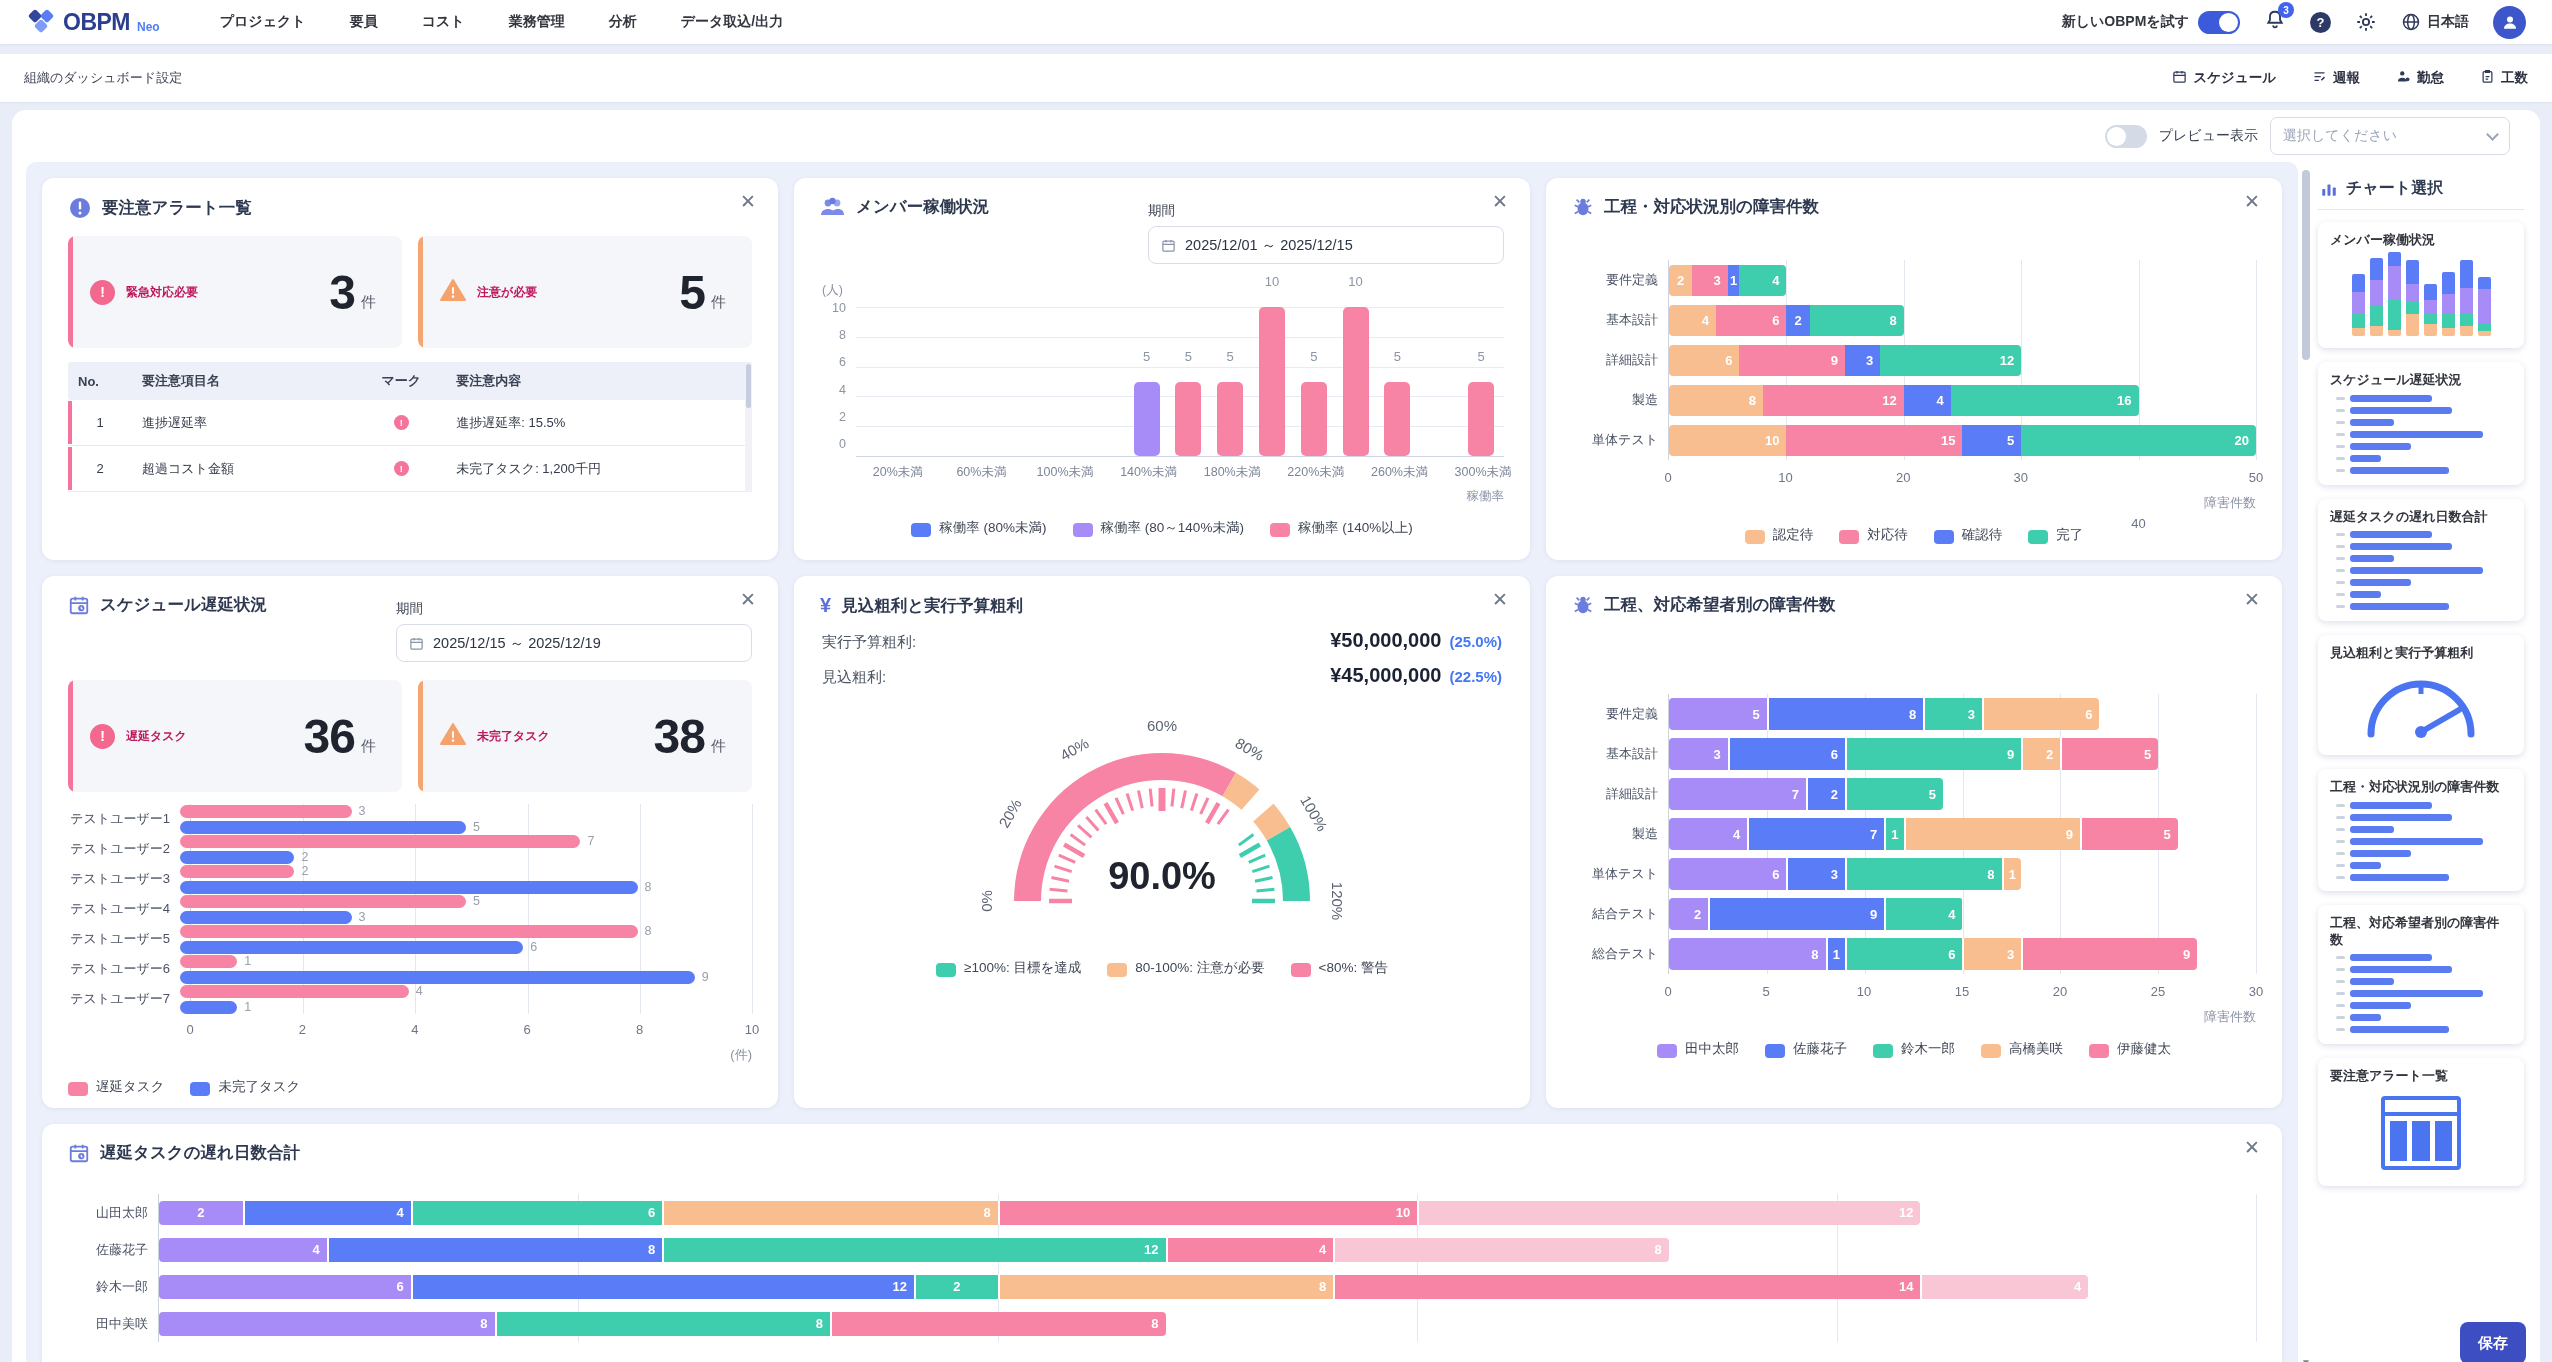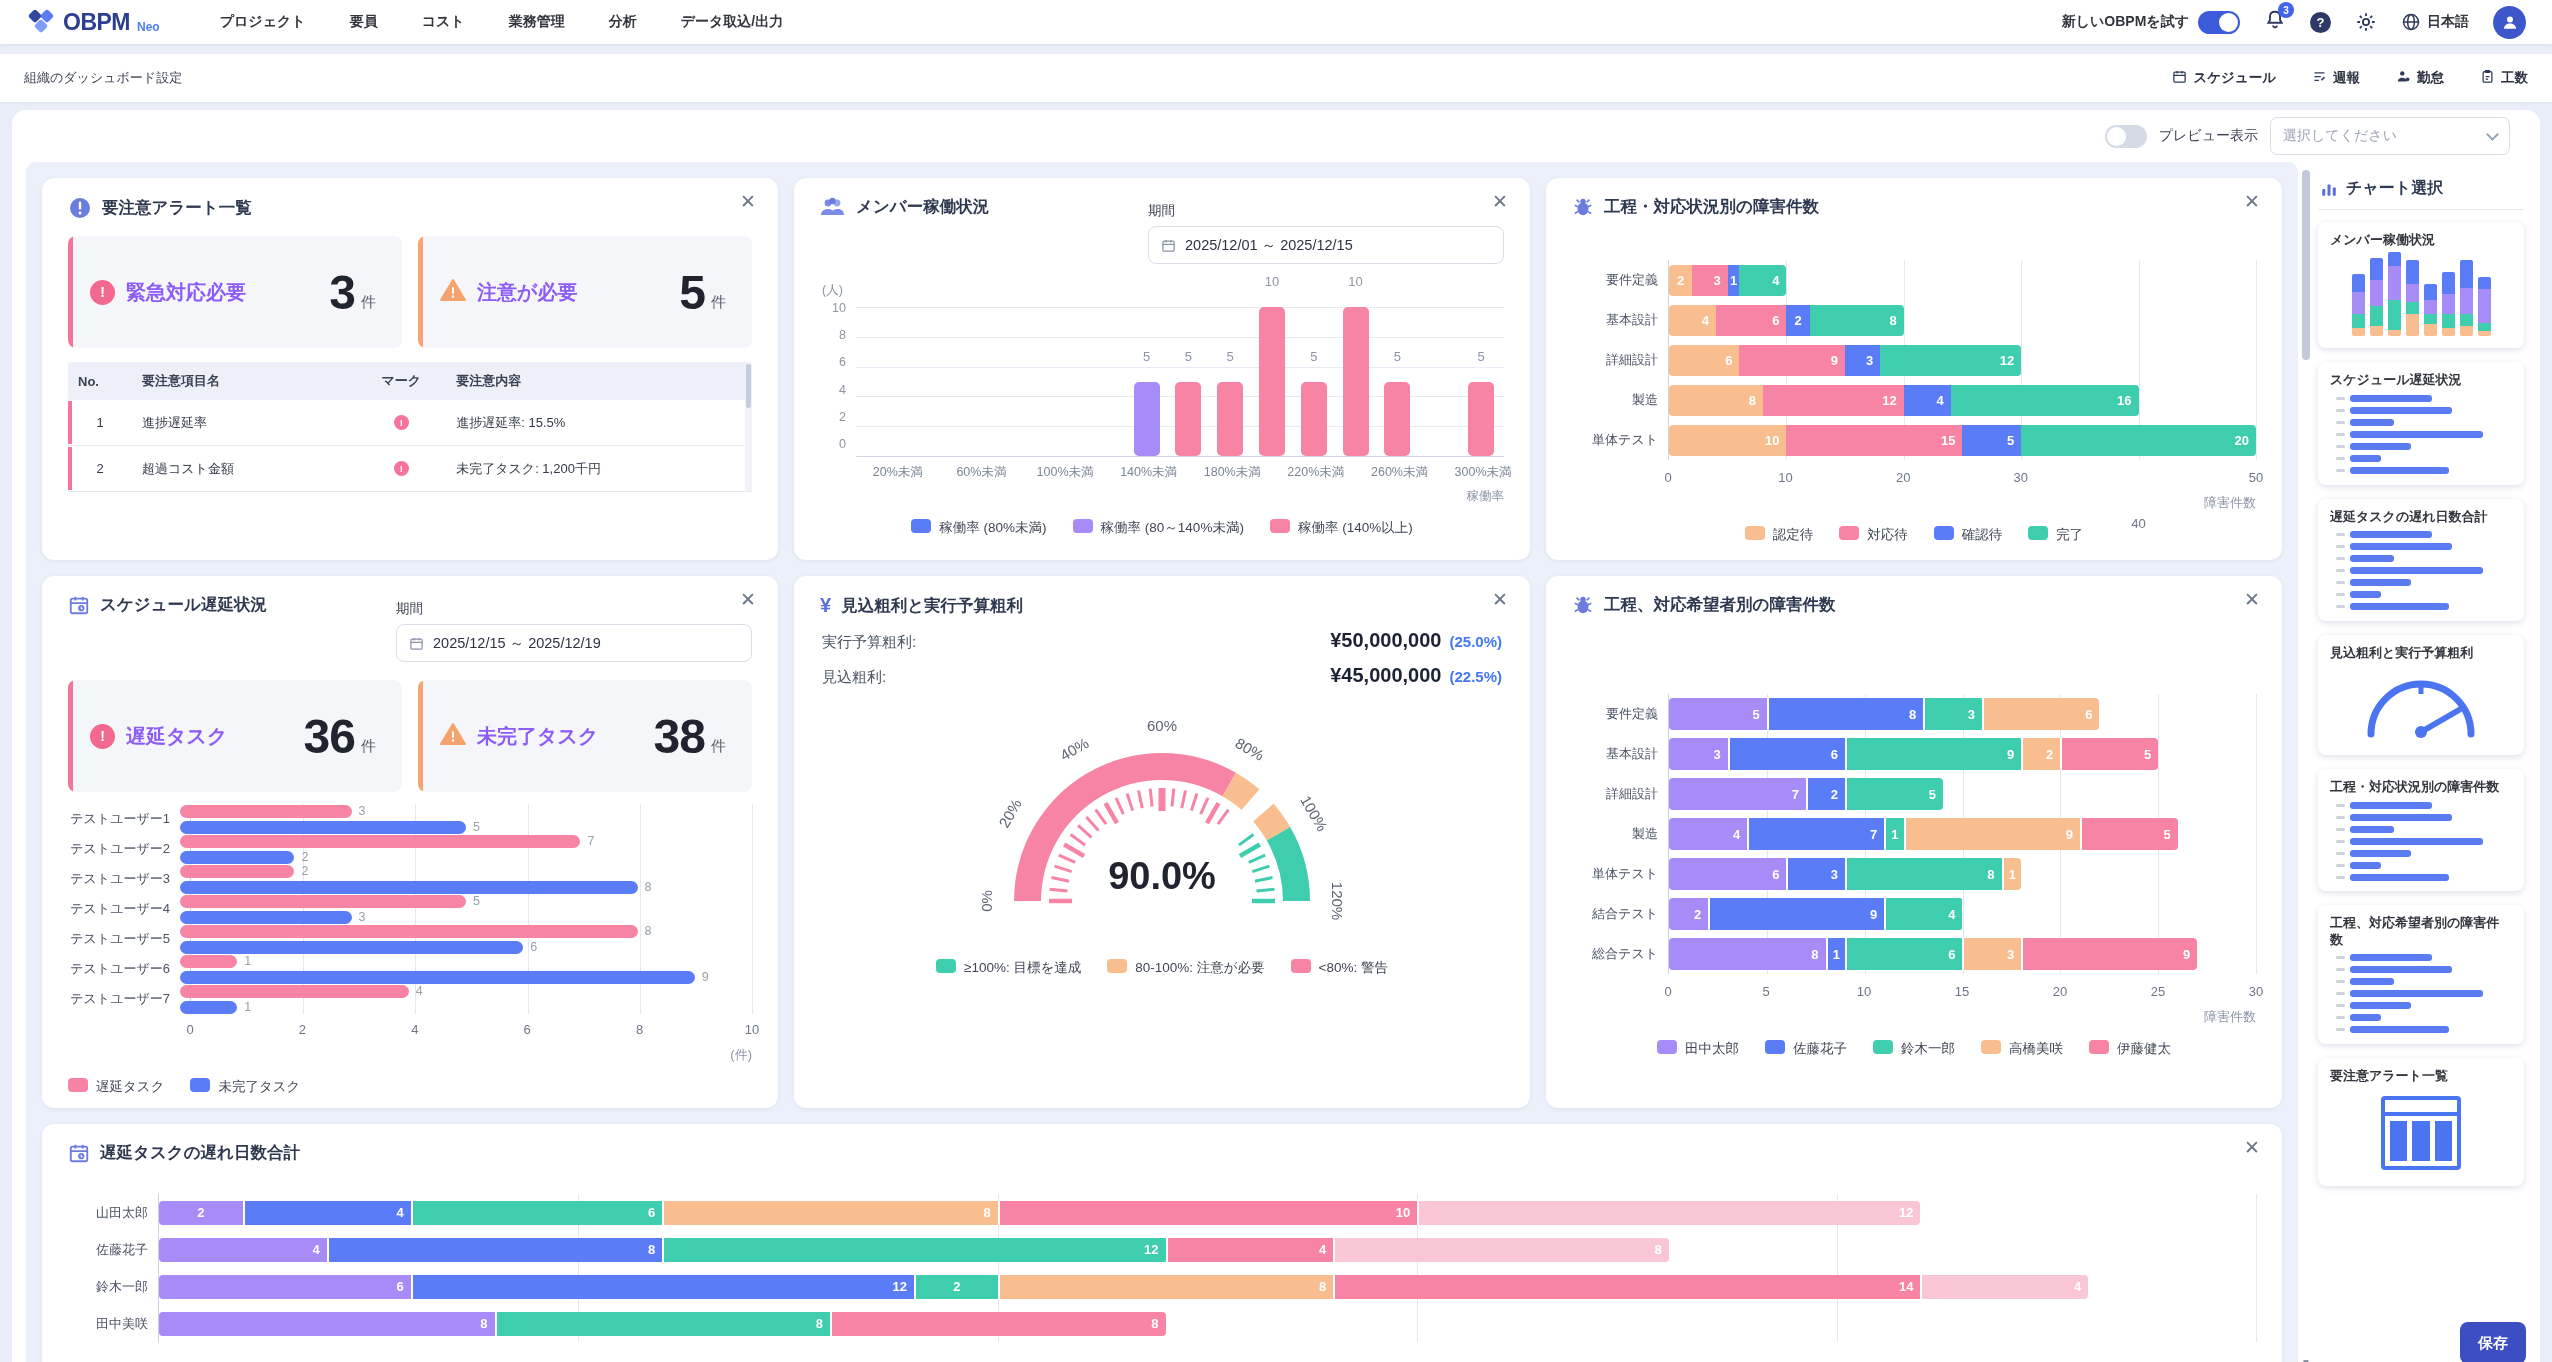--- a/index.html
+++ b/index.html
@@ -73,37 +73,37 @@
   .date-input{height:38px;border:1px solid #d9dde8;border-radius:8px;display:flex;align-items:center;gap:9px;padding:0 12px;font-size:14.5px;color:#2c3342;background:#fff;cursor:pointer}
   .filter-select{height:42px;border:1px solid #d9dde8;border-radius:8px;display:flex;align-items:center;justify-content:space-between;padding:0 14px;font-size:14.5px;color:#2c3342;background:#fff;cursor:pointer}
   .filter-select .chev{border-color:#8a93a8}
   
   .stat-row{display:flex;gap:16px;margin-top:16px}
   .stat-box{flex:1;height:112px;background:#f5f6fa;border-radius:8px;display:flex;align-items:center;padding:0 26px 0 22px;position:relative;overflow:hidden}
   .stat-box::before{content:"";position:absolute;left:0;top:0;bottom:0;width:5px}
   .stat-box.pink::before{background:#F4749B}
   .stat-box.orange::before{background:#F5A571}
   .stat-ico-circle{width:25px;height:25px;border-radius:50%;background:#F2688F;color:#fff;font-size:14px;font-weight:800;display:flex;align-items:center;justify-content:center;flex:none}
-  .stat-label{font-size:20px;font-weight:600;color:#8b5cf6;margin-left:11px}
+  .stat-label{font-size:12px;font-weight:600;color:#be185d;margin-left:11px}
   .stat-num{margin-left:auto;font-size:48px;font-weight:700;color:#20242e;letter-spacing:-1px}
   .stat-unit{font-size:15px;color:#555c69;margin-left:6px;margin-top:20px}
   
   .alert-table{margin-top:14px;position:relative}
   .at-head{display:grid;grid-template-columns:64px 1.1fr 90px 1.5fr;background:#edf0f8;height:38px;align-items:center;font-size:13px;font-weight:700;color:#3a4254;border-radius:3px}
   .at-head div{padding:0 10px}
   .at-row{display:grid;grid-template-columns:64px 1.1fr 90px 1.5fr;height:46px;align-items:center;font-size:13px;color:#333a48;border-bottom:1px solid #e8ebf3;position:relative}
   .at-row::before{content:"";position:absolute;left:0;top:1px;bottom:1px;width:4px;background:#F4749B}
   .at-row div{padding:0 10px}
   .mark-dot{width:15px;height:15px;border-radius:50%;background:#F4749B;color:#fff;font-size:9px;font-weight:800;display:flex;align-items:center;justify-content:center}
   .table-scroll{position:absolute;right:0;top:0;width:7px;height:130px;background:#f0f2f8;border-radius:4px}
   .table-scroll::before{content:"";position:absolute;top:2px;left:1px;width:5px;height:44px;border-radius:3px;background:#c5cdde}
   
   .legend{display:flex;justify-content:center;gap:26px;margin-top:14px;flex-wrap:wrap}
   .legend.left{justify-content:flex-start}
-  .legend-item{display:flex;align-items:flex-start;gap:8px;cursor:pointer}
+  .legend-item{display:flex;align-items:flex-end;gap:8px;cursor:pointer}
   .legend-chip{width:20px;height:14px;border-radius:4px}
   .legend-label{font-size:13.5px;color:#3f4654}
   
   .mwrap{margin-top:64px}
   .mylab{font-size:12.5px;color:#8a93a5;margin-left:2px;margin-bottom:8px}
   .mplot-row{display:flex}
   .myaxis{width:26px;display:flex;flex-direction:column;justify-content:space-between;align-items:flex-end;height:150px;font-size:12.5px;color:#8d95a3;transform:translateY(-6px)}
   .mplot{flex:1;position:relative;height:150px;margin-left:10px;border-bottom:1px solid #cfd5e2}
   .hline{position:absolute;left:0;right:0;height:1px;background:#e8ebf3}
   .mbar{position:absolute;bottom:0;width:26px;border-radius:5px}

